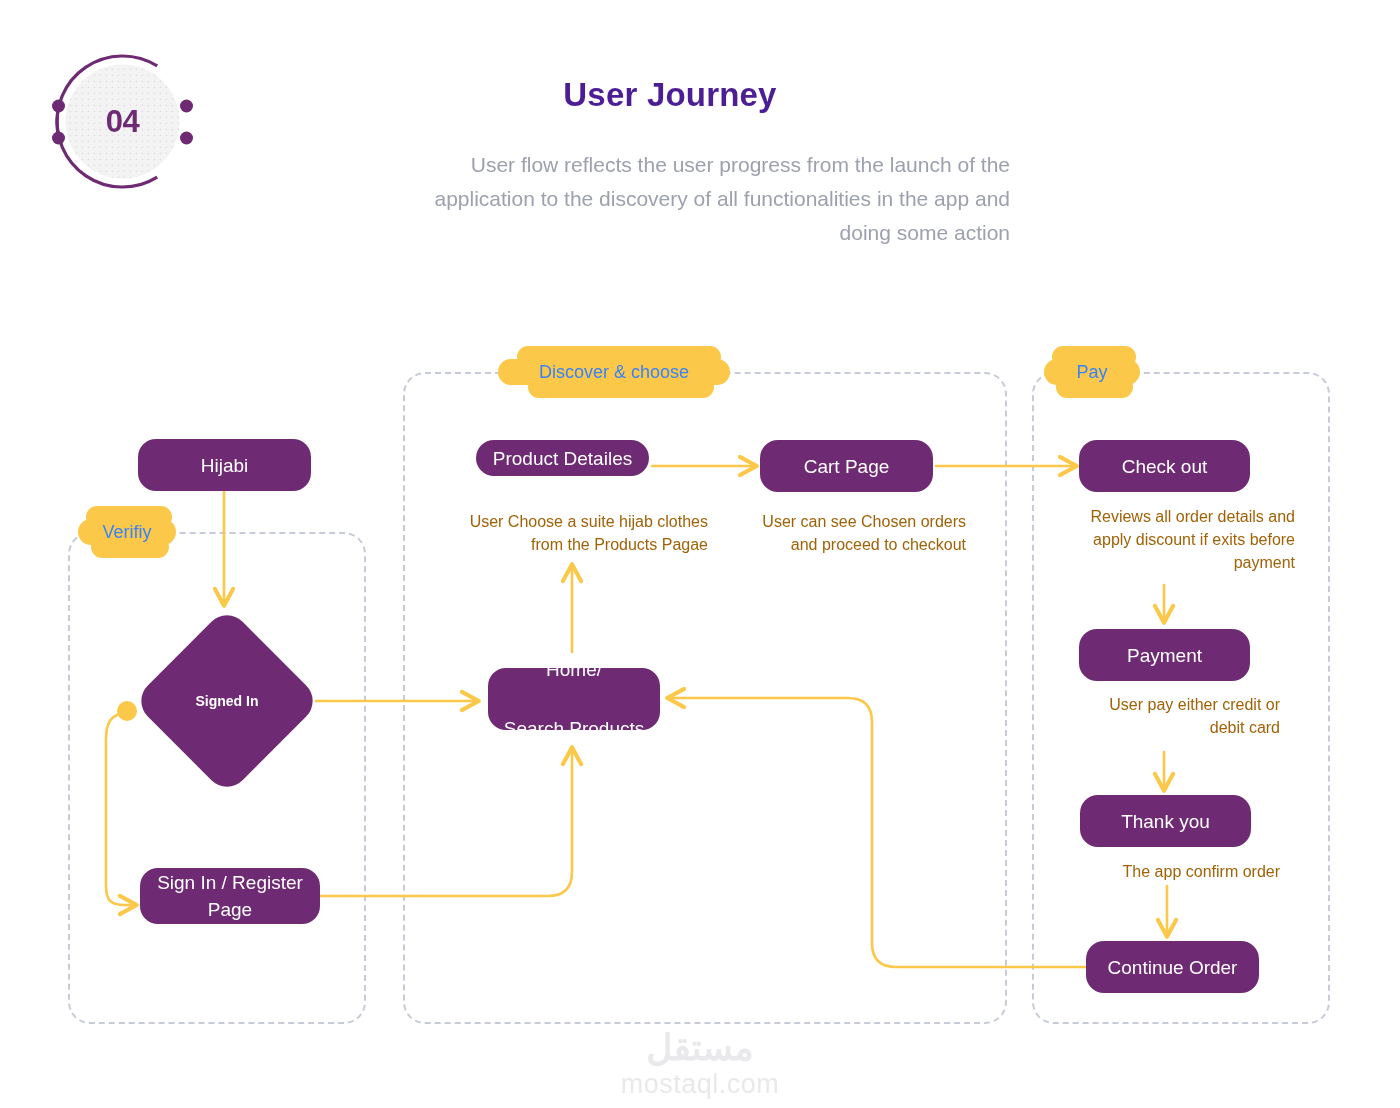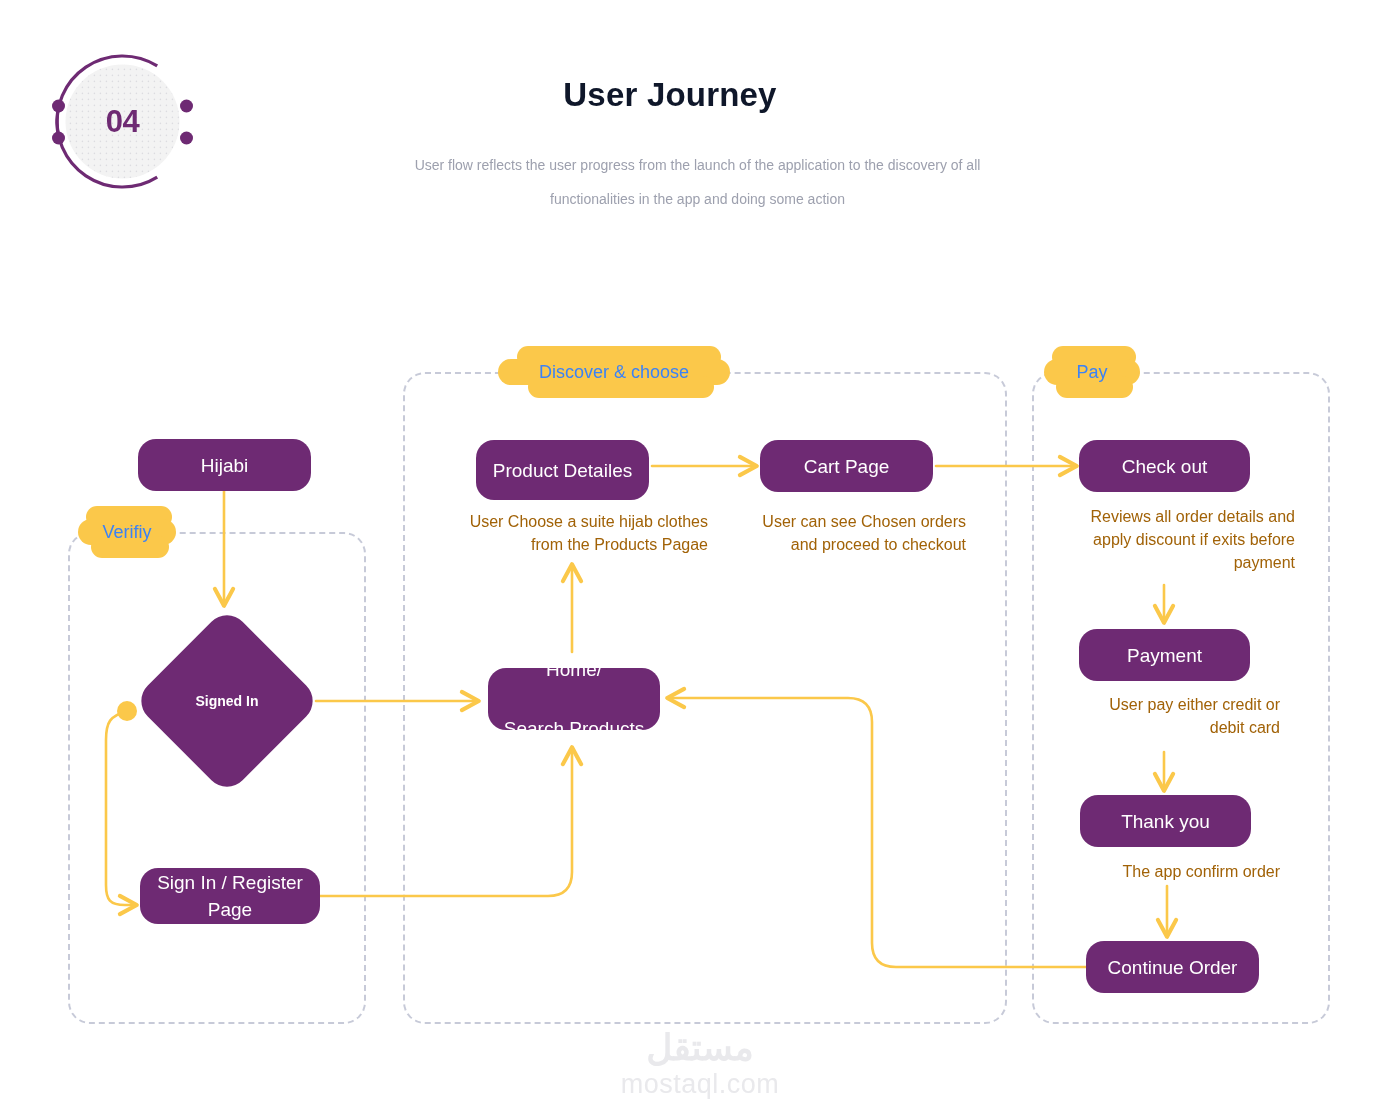--- a/index.html
+++ b/index.html
@@ -42,30 +42,30 @@
   }
 
   .page-title {
     position: absolute;
     left: 360px;
     top: 76px;
     width: 620px;
     text-align: center;
     font-size: 33px;
     font-weight: 700;
-    color: #0f172a;
+    color: #4c1d95;
     letter-spacing: 0.2px;
   }
   .page-subtitle {
     position: absolute;
     left: 385px;
     top: 148px;
     width: 625px;
-    text-align: center;
-    font-size: 14px;
+    text-align: right;
+    font-size: 21px;
     line-height: 34px;
     color: #9da0ae;
   }
 
   
   .group-box {
     position: absolute;
     border: 2px dashed #c7cad8;
     border-radius: 22px;
     box-sizing: border-box;
@@ -254,21 +254,21 @@
   <div class="node" style="left:140px; top:868px; width:180px; height:56px; flex-direction:column;">
     <span>Sign In / Register</span>
     <span>Page</span>
   </div>
 
   <div class="node" style="left:488px; top:668px; width:172px; height:62px; flex-direction:column;gap:32px;">
     <span>Home/</span>
     <span>Search Products</span>
   </div>
 
-  <div class="node" style="left:476px; top:440px; width:173px; height:60px;">Product Detailes</div>
+  <div class="node" style="left:476px; top:440px; width:173px; height:36px;">Product Detailes</div>
   <div class="caption" style="left:418px; top:510px; width:290px;">
     <div>User Choose  a suite hijab clothes</div>
     <div>from the Products Pagae</div>
   </div>
 
   <div class="node" style="left:760px; top:440px; width:173px; height:52px;">Cart Page</div>
   <div class="caption" style="left:726px; top:510px; width:240px;">
     <div>User can see Chosen orders</div>
     <div>and proceed to checkout</div>
   </div>

